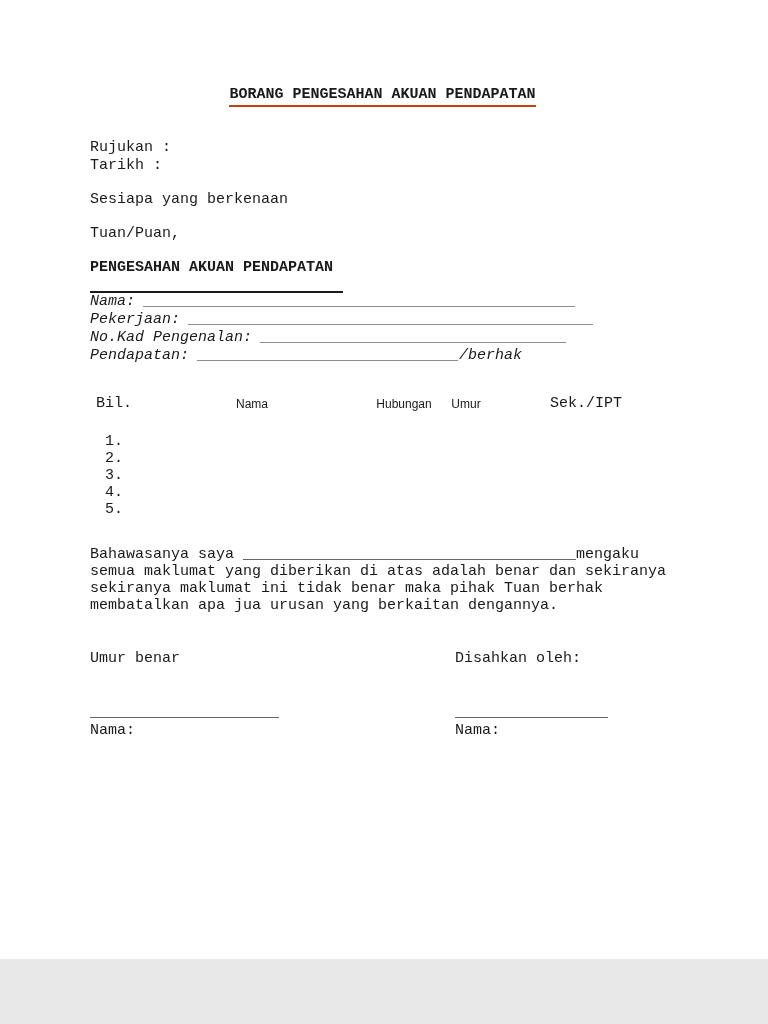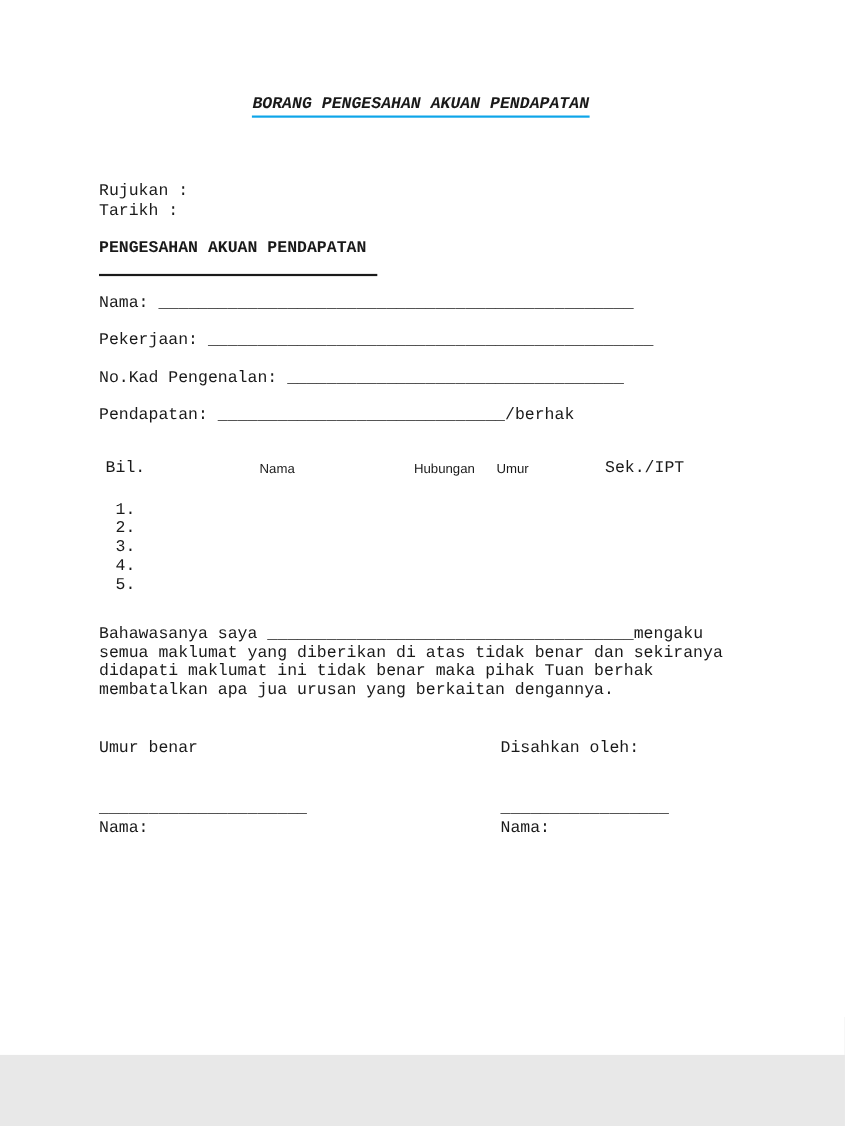--- a/index.html
+++ b/index.html
@@ -24,43 +24,43 @@
     padding: 0 93px 0 90px;
   }
   .title-row {
     padding-top: 86px;
     text-align: center;
     line-height: 18px;
   }
   .title-row .title {
     display: inline-block;
     font-weight: bold;
-    border-bottom: 2px solid #0ea5e9;
+    border-bottom: 2px solid #c2410c;
     padding-bottom: 1px;
-    font-style: italic;
   }
   .meta {
-    margin-top: 58px;
+    margin-top: 32px;
     line-height: 18px;
   }
   .block {
     margin-top: 16px;
     line-height: 18px;
   }
   .section-heading {
     display: inline-block;
     font-weight: bold;
     border-bottom: 2px solid #1a1a1a;
     padding-right: 10px;
     padding-bottom: 14px;
   }
   .field {
-    margin-top: 16px;
+    margin-top: 0;
     line-height: 18px;
     white-space: nowrap;
+    font-style: italic;
   }
   .table-head {
     position: relative;
     margin-top: 14px;
     height: 44px;
   }
   .th {
     position: absolute;
     top: 16px;
     line-height: 18px;
@@ -110,21 +110,23 @@
 
     <div class="title-row">
       <span class="title">BORANG PENGESAHAN AKUAN PENDAPATAN</span>
     </div>
 
     <div class="meta">
       <div>Rujukan :</div>
       <div>Tarikh :</div>
     </div>
 
+    <div class="block">Sesiapa yang berkenaan</div>
 
+    <div class="block">Tuan/Puan,</div>
 
     <div class="block">
       <span class="section-heading">PENGESAHAN AKUAN PENDAPATAN</span>
     </div>
 
     <div class="field">
       <span>Nama:</span>
       <span>________________________________________________</span>
     </div>
 
@@ -155,21 +157,21 @@
     <div class="rows">
       <div>1.</div>
       <div>2.</div>
       <div>3.</div>
       <div>4.</div>
       <div>5.</div>
     </div>
 
     <div class="declaration">
       <span>Bahawasanya saya</span>
-      <span>_____________________________________</span><span>mengaku semua maklumat yang diberikan di atas tidak benar dan sekiranya didapati maklumat ini tidak benar maka pihak Tuan berhak membatalkan apa jua urusan yang berkaitan dengannya.</span>
+      <span>_____________________________________</span><span>mengaku semua maklumat yang diberikan di atas adalah benar dan sekiranya sekiranya maklumat ini tidak benar maka pihak Tuan berhak membatalkan apa jua urusan yang berkaitan dengannya.</span>
     </div>
 
     <div class="sig-row sig-headings">
       <span>Umur benar</span>
       <span class="sig-right">Disahkan oleh:</span>
     </div>
 
     <div class="sig-row sig-lines">
       <span>_____________________</span>
       <span class="sig-right">_________________</span>

